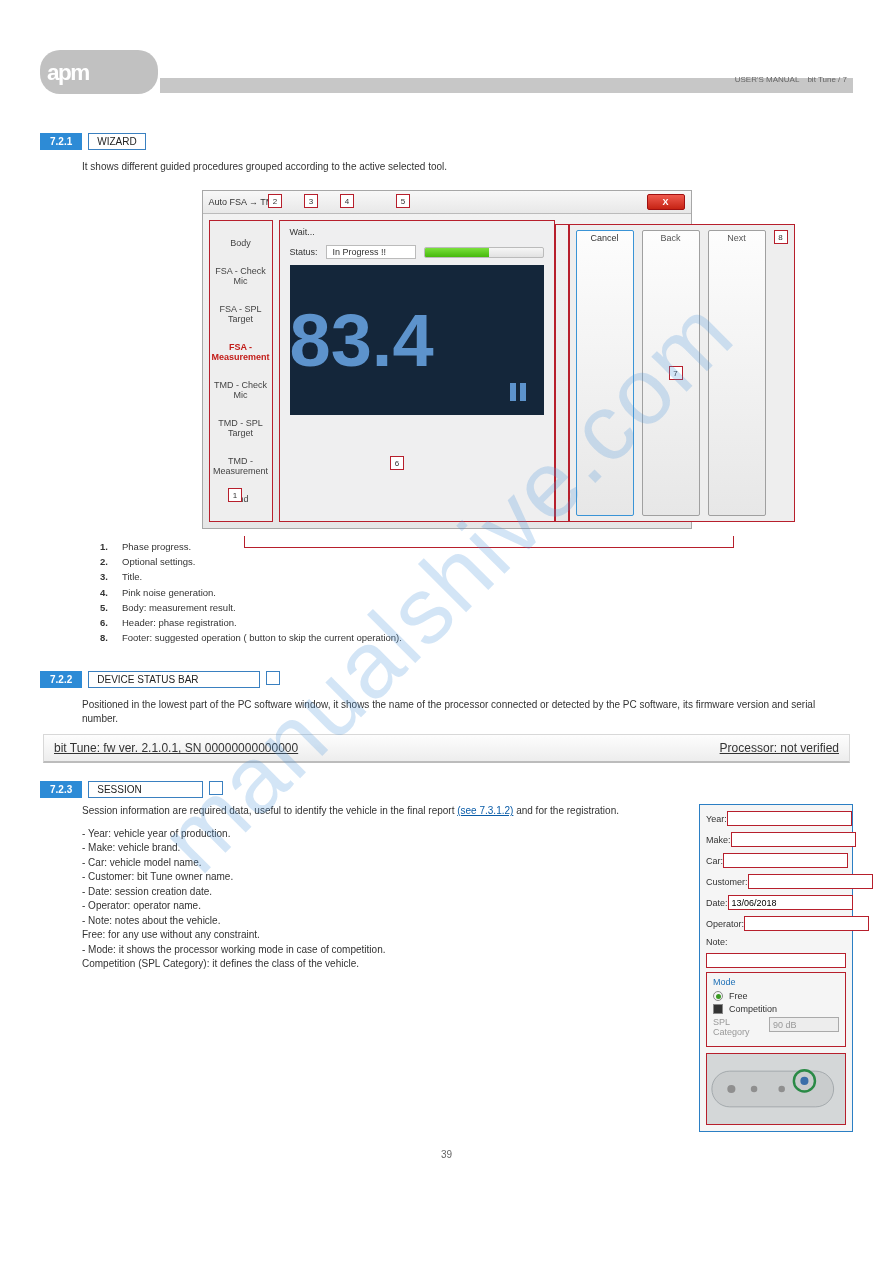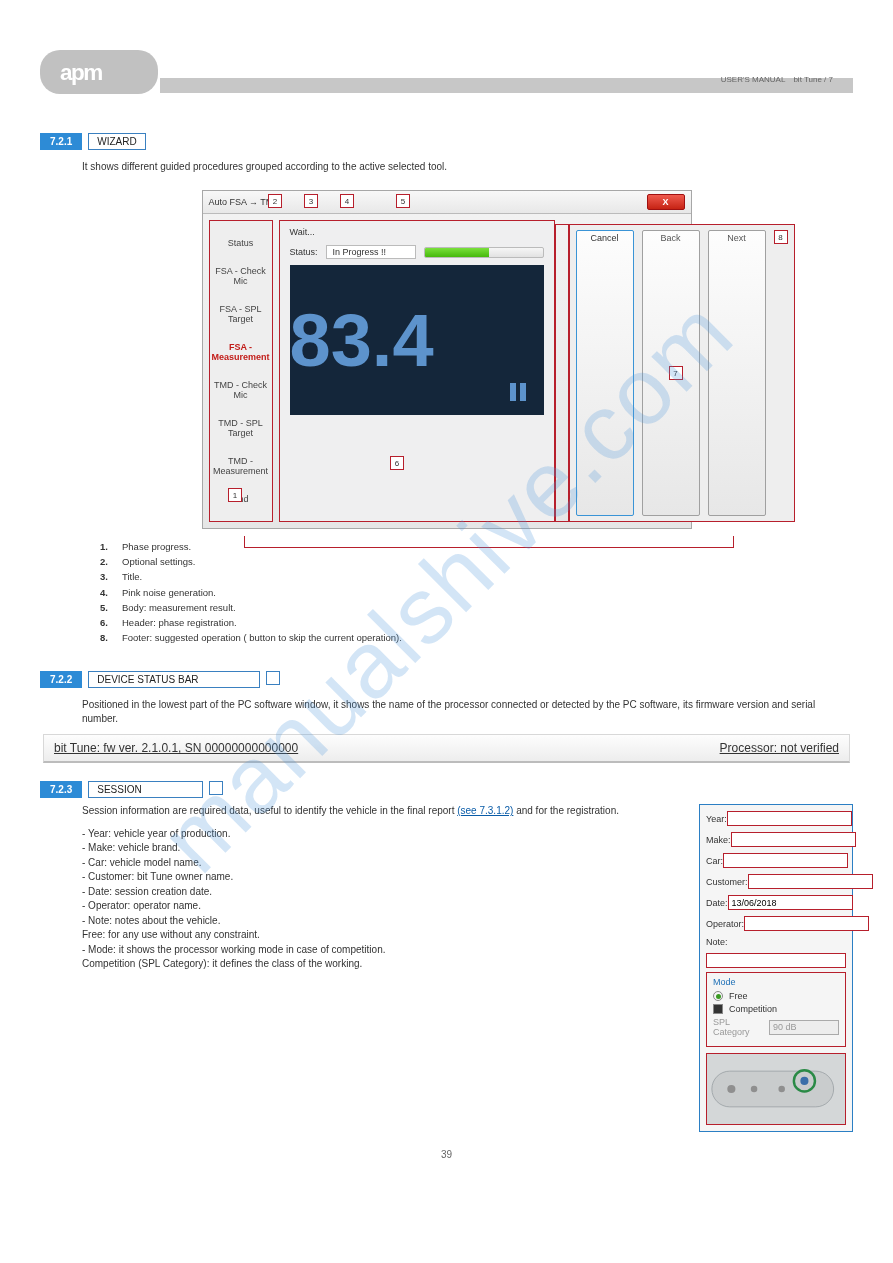--- a/index.html
+++ b/index.html
@@ -13,34 +13,34 @@
     position: relative;
   }
   .page { padding: 50px 40px 40px 40px; position: relative; }
 
   
   .logo-row { display: flex; align-items: center; gap: 12px; margin-bottom: 12px; }
   .logo {
     background: #c1c1c1;
     border-radius: 20px;
     width: 118px; height: 44px;
-    display: flex; align-items: center; justify-content: center;
+    display: flex; align-items: center; 
   }
   .logo svg { width: 92px; height: 30px; }
   .header-bar {
     background: #c7c7c7;
     height: 15px;
     margin-left: 120px;
     margin-top: -28px;
     margin-bottom: 40px;
     position: relative;
   }
   .header-caption {
     position: absolute;
-    right: 20px; top: -3px;
+    right: 6px; top: -3px;
     font-size: 8px; color: #666;
     display: flex; gap: 8px;
   }
 
   
   .sec-row { display: flex; align-items: flex-start; gap: 6px; margin-bottom: 6px; }
   .sec-pill {
     background: #2d8bd6;
     color: #fff;
     font-weight: bold;
@@ -203,21 +203,21 @@
     font-size: 9px;
     padding: 0 3px;
   }
   .sp-note { width: 100%; }
   .mode-box {
     border: 1px solid #b71f2c;
     margin-top: 4px;
     padding: 4px 6px 6px 6px;
   }
   .mode-box .ttl { color: #1d6fb6; font-size: 9px; margin-bottom: 4px; }
-  .radio-row { display: flex; align-items: center; gap: 6px; font-size: 9px; margin-bottom: 3px; }
+  .radio-row { display: flex; gap: 6px; font-size: 9px; margin-bottom: 3px; }
   .r { width: 10px; height: 10px; border-radius: 50%; border: 1px solid #888; display: inline-flex; align-items: center; justify-content: center;}
   .r.sel::after { content: ""; width: 5px; height: 5px; background: #3a9a22; border-radius: 50%; }
   .sq { width: 10px; height: 10px; border: 1px solid #888; background: #333; }
   .sp-select {
     width: 70px; height: 15px;
     border: 1px solid #aaa;
     font-size: 9px;
     background: #ededed; color: #999;
     padding-left: 3px;
   }
@@ -283,21 +283,21 @@
   <div style="position:relative;">
     <div class="dialog-shell">
       <div class="dlg-title">
         <span>Auto FSA → TMD</span>
         <div class="dlg-close">
           <span>X</span>
         </div>
       </div>
       <div class="dlg-body">
         <div class="dlg-sidebar">
-          <div class="nav-item">Status</div>
+          <div class="nav-item">Body</div>
           <div class="nav-item">FSA - Check Mic</div>
           <div class="nav-item">FSA - SPL Target</div>
           <div class="nav-item active">FSA - Measurement</div>
           <div class="nav-item">TMD - Check Mic</div>
           <div class="nav-item">TMD - SPL Target</div>
           <div class="nav-item">TMD - Measurement</div>
           <div class="nav-item">End</div>
         </div>
         <div class="dlg-main">
           <div class="status-box">
@@ -376,21 +376,21 @@
       <div style="height:8px;"></div>
       <div>- Year: vehicle year of production.</div>
       <div>- Make: vehicle brand.</div>
       <div>- Car: vehicle model name.</div>
       <div>- Customer: bit Tune owner name.</div>
       <div>- Date: session creation date.</div>
       <div>- Operator: operator name.</div>
       <div>- Note: notes about the vehicle.</div>
       <div>  Free: for any use without any constraint.</div>
       <div>- Mode: it shows the processor working mode in case of competition.</div>
-      <div>  Competition (SPL Category): it defines the class of the working.</div>
+      <div>  Competition (SPL Category): it defines the class of the vehicle.</div>
     </div>
 
     <div class="session-panel">
       <div class="sp-row">
           <label>Year:</label>
           <input class="sp-input" style="">
         </div>
       <div class="sp-row">
           <label>Make:</label>
           <input class="sp-input" style="">

